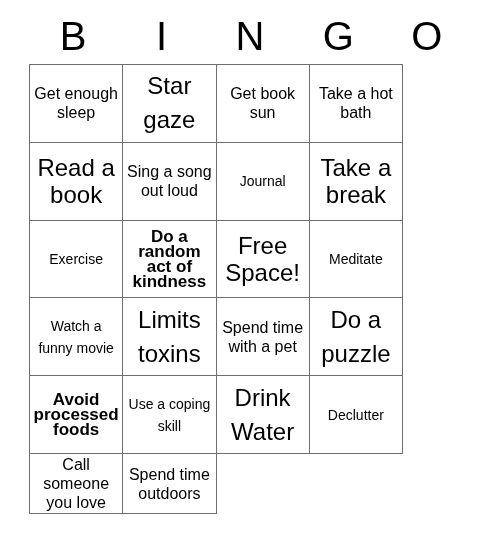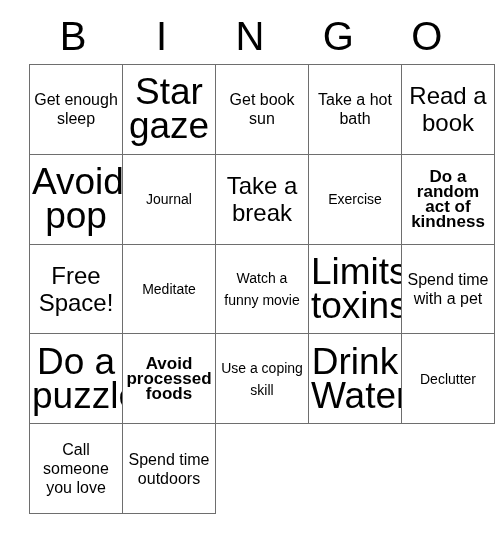--- a/index.html
+++ b/index.html
@@ -35,27 +35,27 @@
     text-align: center;
     font-size: 40px;
     line-height: 40px;
     font-weight: normal;
     color: #000000;
     letter-spacing: 0;
   }
 
   
   #grid {
-    width: 466px;
+    width: 374px;
     height: 450px;
     border-top: 1px solid #6e6e6e;
     border-left: 1px solid #6e6e6e;
     box-sizing: border-box;
     display: grid;
-    grid-template-columns: repeat(5, 1fr);
+    grid-template-columns: repeat(4, 1fr);
     grid-template-rows: repeat(5, 1fr);
   }
   .cell {
     border-right: 1px solid #6e6e6e;
     border-bottom: 1px solid #6e6e6e;
     box-sizing: border-box;
     display: flex;
     align-items: center;
     justify-content: center;
     text-align: center;
@@ -69,21 +69,21 @@
     color: #000000;
     hyphens: none;
     word-break: normal;
   }
 
   
   .fs-xs .cell-text { font-size: 17px; line-height: 15px; font-weight: bold; }
   .fs-s  .cell-text { font-size: 16px; line-height: 19px; }
   .fs-m  .cell-text { font-size: 14px; line-height: 22px; }
   .fs-l  .cell-text { font-size: 24px; line-height: 27px; }
-  .fs-xl .cell-text { font-size: 37px; line-height: 34px; }
+  .fs-xl .cell-text { font-size: 24px; line-height: 34px; }
 </style>
 </head>
 <body>
 
 <div id="card">
 
   <div id="header-row">
     <div class="header-letter">B</div>
     <div class="header-letter">I</div>
     <div class="header-letter">N</div>
@@ -101,22 +101,22 @@
     <div class="cell fs-s">
         <span class="cell-text">Get book sun</span>
       </div>
     <div class="cell fs-s">
         <span class="cell-text">Take a hot bath</span>
       </div>
     <div class="cell fs-l">
         <span class="cell-text">Read a book</span>
       </div>
 
-    <div class="cell fs-xl">
-        <span class="cell-text">Avoid pop</span>
+    <div class="cell fs-s">
+        <span class="cell-text">Sing a song out loud</span>
       </div>
     <div class="cell fs-m">
         <span class="cell-text">Journal</span>
       </div>
     <div class="cell fs-l">
         <span class="cell-text">Take a break</span>
       </div>
     <div class="cell fs-m">
         <span class="cell-text">Exercise</span>
       </div>

